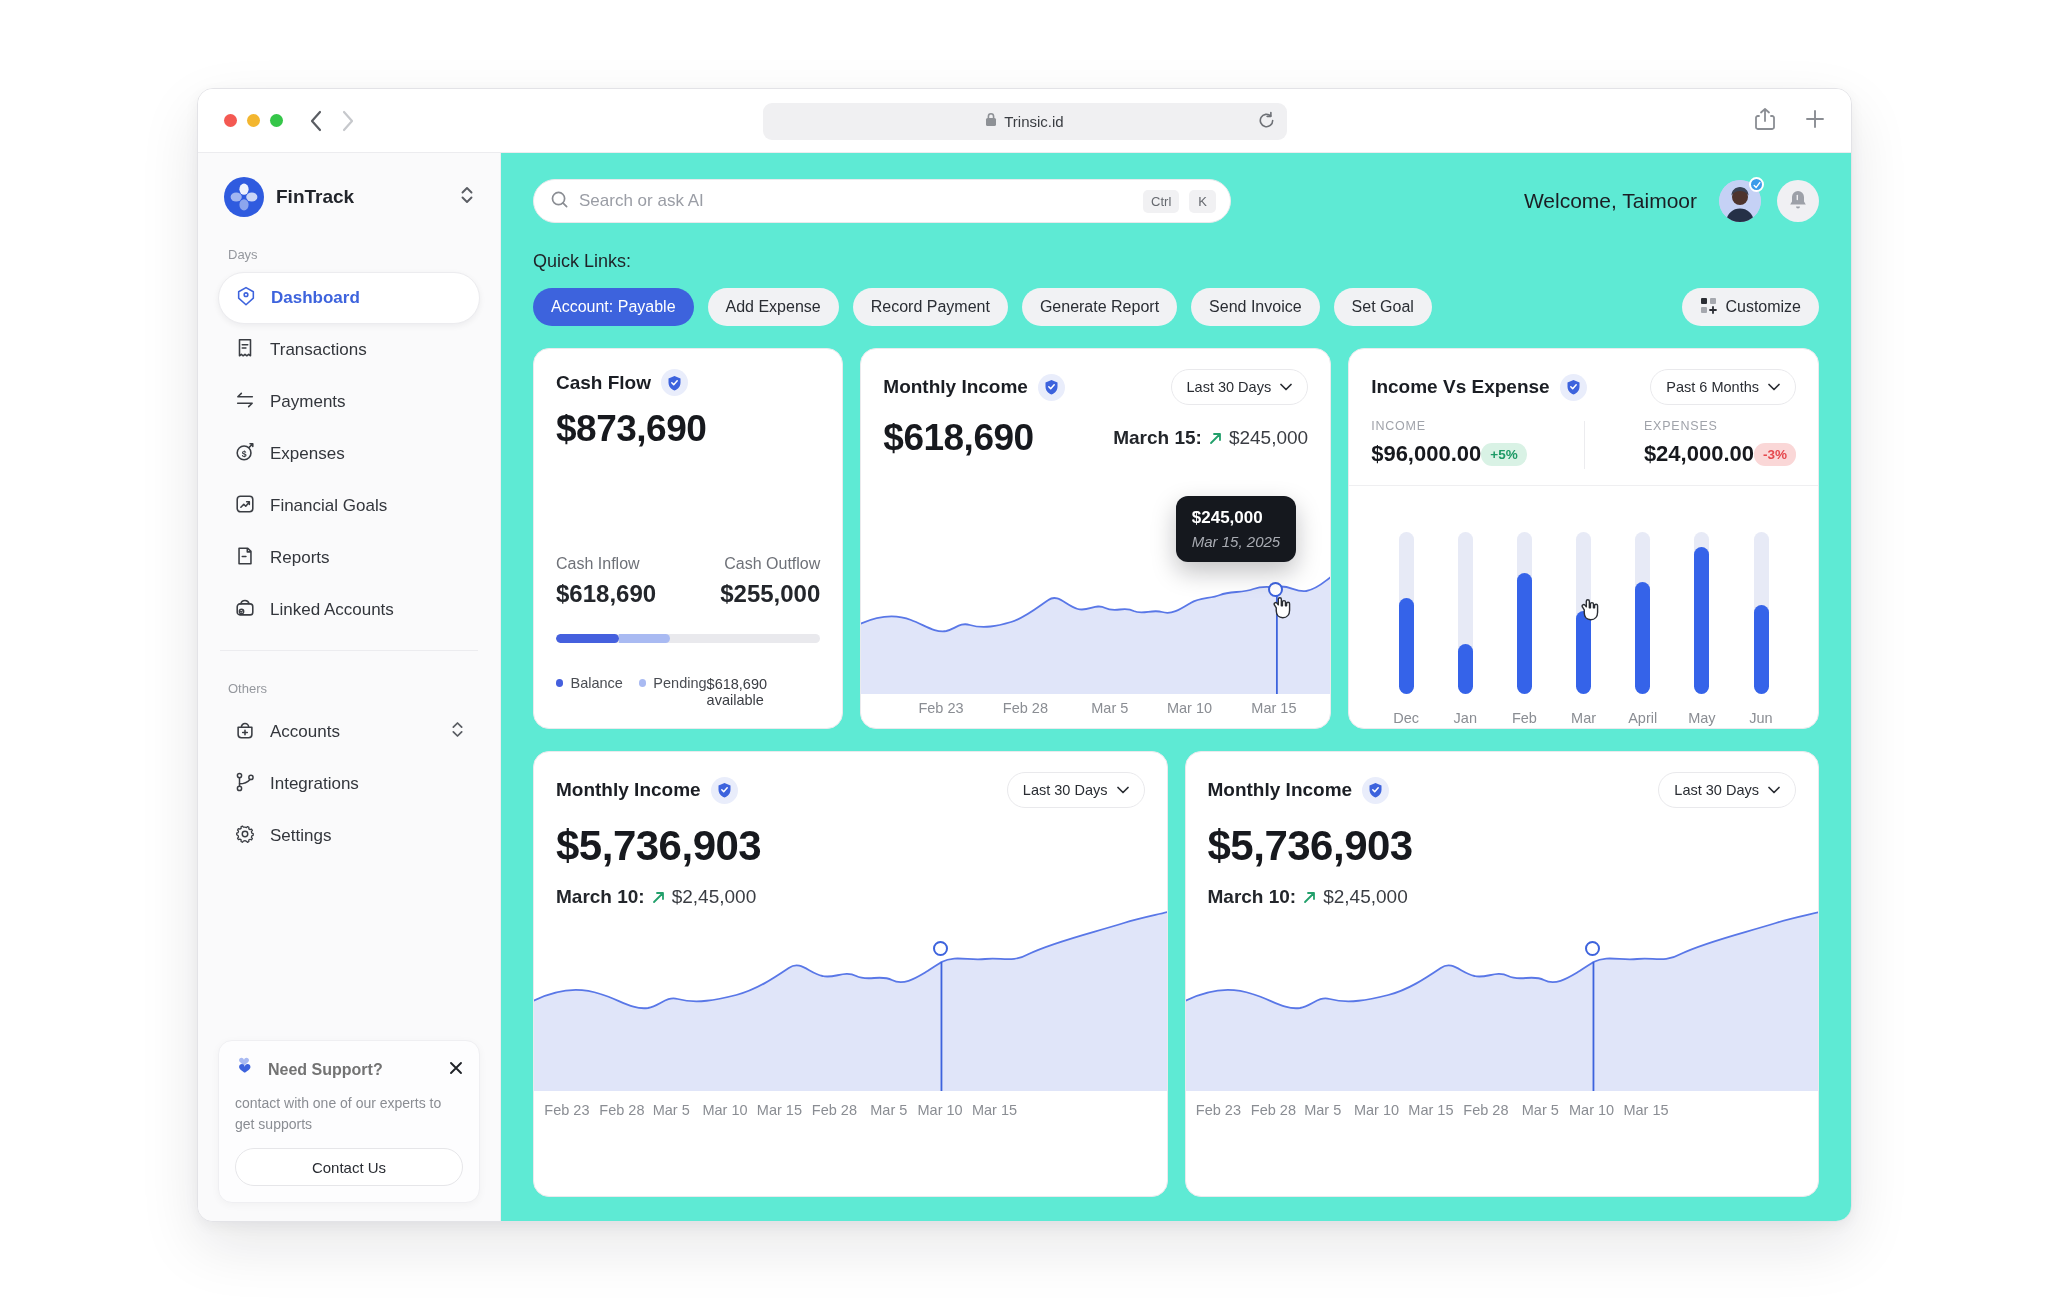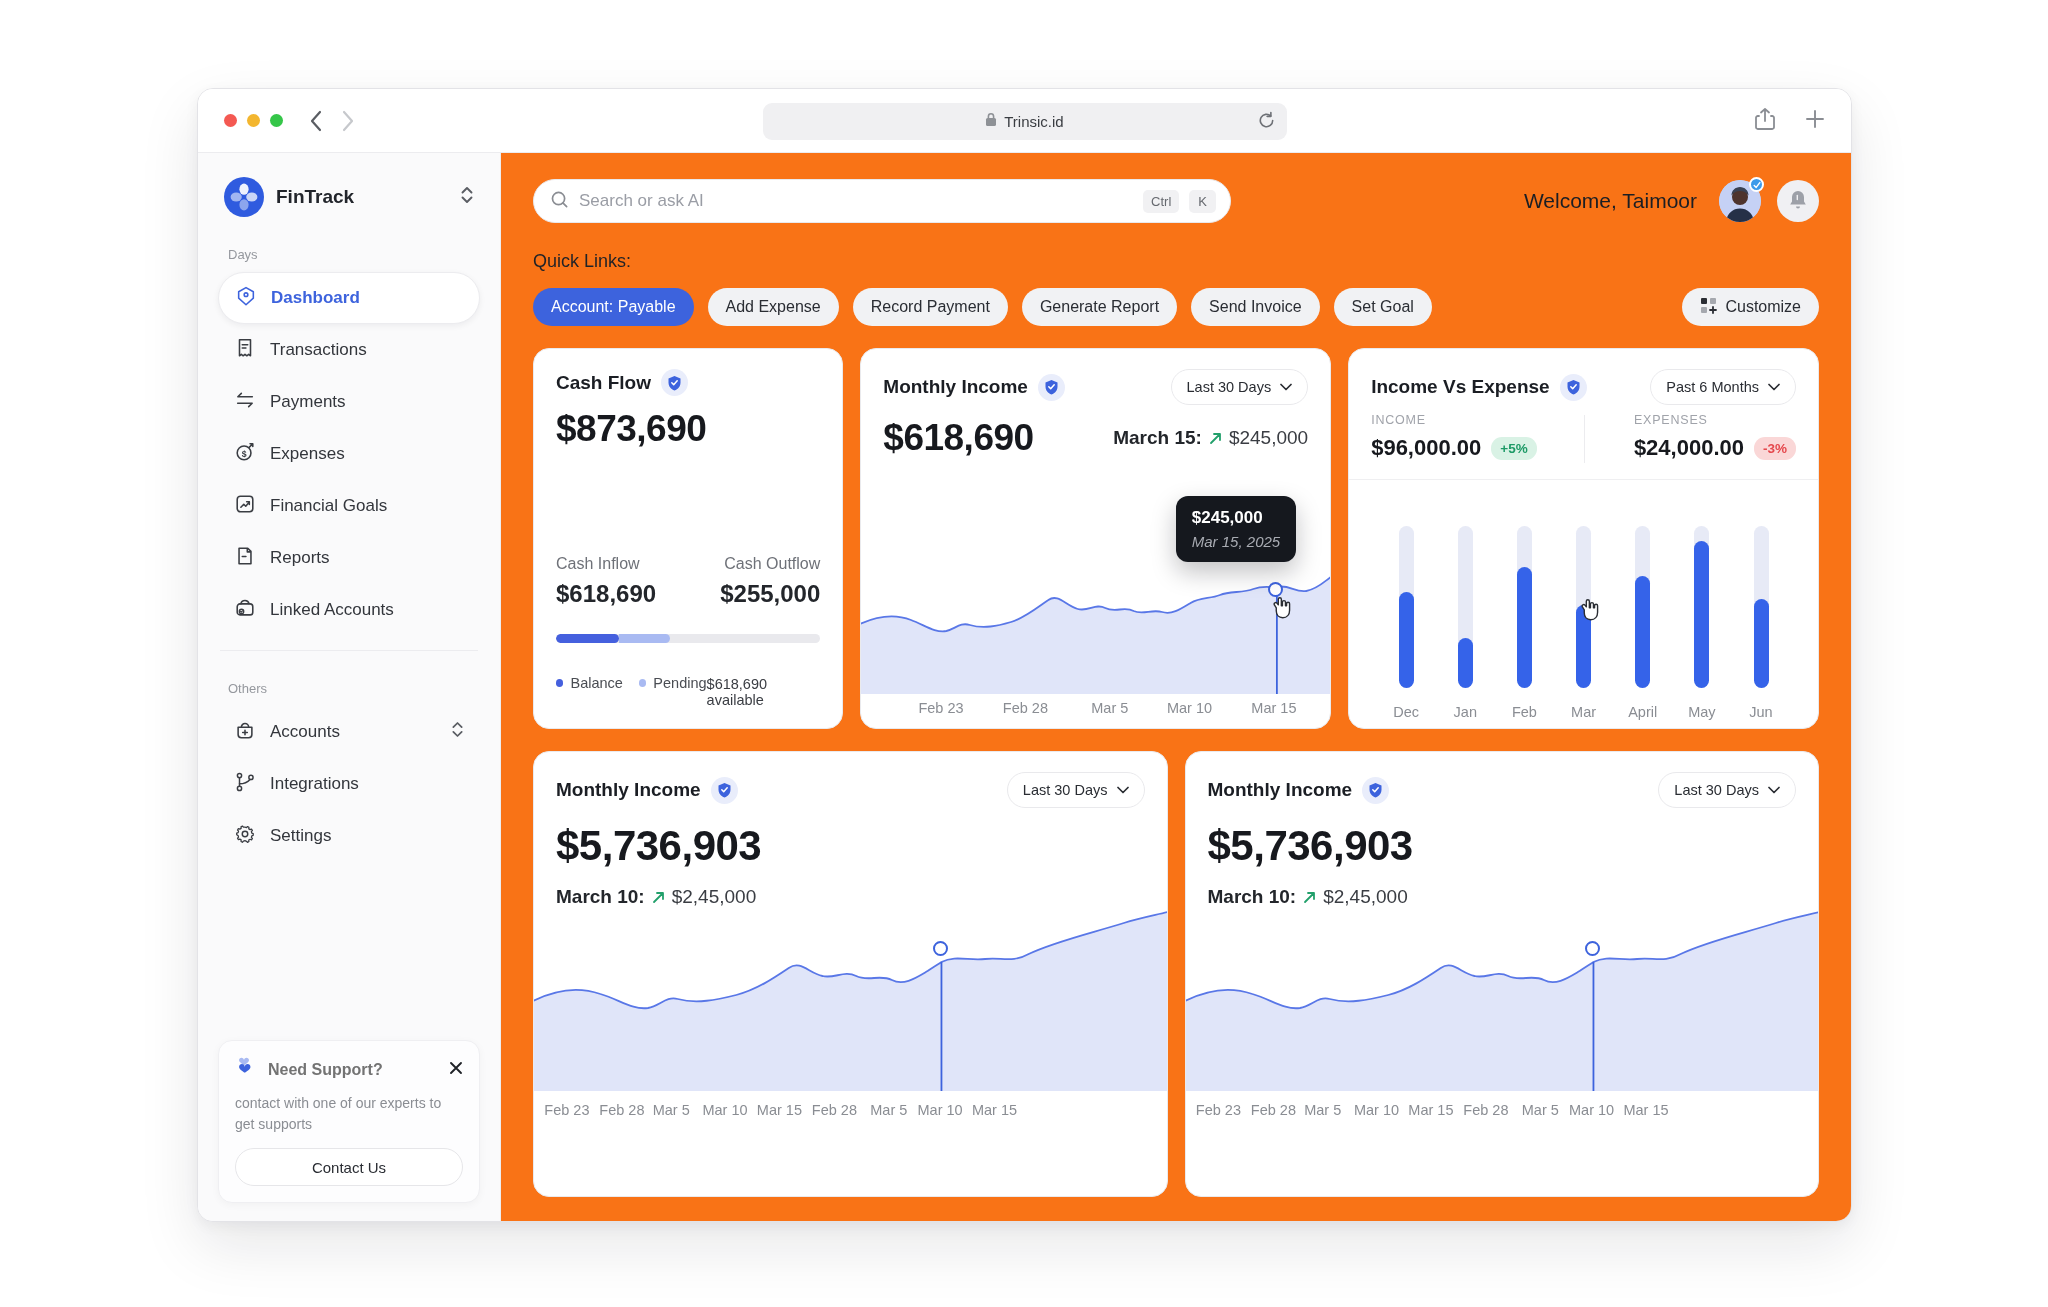--- a/index.html
+++ b/index.html
@@ -42,21 +42,21 @@
   .side-flex { flex:1; }
 
   .support { background:#FDFDFE; border:1px solid #EFEFF2; border-radius:14px; padding:16px; box-shadow:0 2px 8px rgba(20,22,30,.04); }
   .support-head { display:flex; align-items:center; gap:9px; }
   .support-title { font-size:16px; font-weight:700; color:#737373; flex:1; }
   .support-body { font-size:14px; color:#8A8D93; line-height:1.45; margin-top:10px; }
   .support-btn { margin-top:14px; width:100%; height:38px; border-radius:20px; border:1px solid #E6E6E9; background:#fff;
     font-size:15px; color:#2A2D33; font-family:inherit; cursor:pointer; }
 
   
-  .main { flex:1; background:#f97316; padding:26px 32px; position:relative; overflow:hidden; }
+  .main { flex:1; background:#5eead4; padding:26px 32px; position:relative; overflow:hidden; }
   .topbar { display:flex; align-items:center; }
   .search { width:698px; height:44px; border:1px solid #E9E9EC; background:#fff; border-radius:22px;
     display:flex; align-items:center; padding:0 14px 0 16px; gap:10px; }
   .search input { border:0; outline:0; flex:1; font-size:17px; font-family:inherit; color:#3A3D42; background:transparent; }
   .search input::placeholder { color:#9A9DA5; }
   .kbd { background:#F1F1F3; border-radius:5px; font-size:13px; color:#66696F; padding:4px 8px; }
   .kbd.k { padding:4px 9px; }
   .top-right { margin-left:auto; display:flex; align-items:center; gap:16px; }
   .welcome { font-size:21px; font-weight:500; color:#1B1E24; margin-right:6px; }
   .avatar { width:42px; height:42px; border-radius:50%; background:#C5D1F5; position:relative; overflow:visible; }
@@ -104,23 +104,23 @@
   .chart-wrap { position:absolute; left:-1px; right:-1px; bottom:34px; height:134px; }
   .chart-wrap svg { width:100%; height:100%; display:block; }
   .xlabels { position:absolute; left:0; right:0; bottom:8px; height:20px; }
   .xlabels span { position:absolute; transform:translateX(-50%); font-size:14.5px; color:#8A8D93; white-space:nowrap; }
   .marker-dot { position:absolute; width:15px; height:15px; border-radius:50%; background:#fff; border:2.5px solid #3D63DD; }
   .tooltip { position:absolute; background:#15181E; border-radius:12px; padding:12px 16px; box-shadow:0 10px 24px rgba(10,12,18,.25); }
   .tooltip .tv { color:#fff; font-size:17px; font-weight:700; }
   .tooltip .td { color:#A8ABB2; font-size:15px; margin-top:5px;font-style:italic; }
 
   .card.ive { width:480px; height:381px; }
-  .ive-stats { display:flex; align-items:flex-start; margin-top:8px; position:relative; }
+  .ive-stats { display:flex; align-items:flex-start; margin-top:14px; position:relative; }
   .ive-col .slabel { font-size:12.5px; letter-spacing:.8px; color:#A0A3AA; }
-  .ive-val-row { display:flex; align-items:center; gap:10px; margin-top:8px; }
+  .ive-val-row { display:flex; align-items:center; gap:0; margin-top:8px; }
   .ive-val { font-size:22px; font-weight:700; color:#17191E; }
   .delta { font-size:13.5px; font-weight:600; border-radius:11px; padding:4px 9px; }
   .delta.up { background:#D9F2E5; color:#1D9A66; }
   .delta.down { background:#FAD7D7; color:#E5484D; }
   .ive-col.right { margin-left:auto; text-align:left; }
   .v-div { position:absolute; left:50%; top:2px; height:48px; border-left:1px solid #ECECEF; }
   .h-div { border-top:1px solid #EFEFF1; margin:18px -22px 0; }
   .bars { display:flex; justify-content:space-between; padding:0 14px; margin-top:46px; height:162px; }
   .bar-col { width:42px; display:flex; justify-content:center; position:relative; cursor:pointer; }
   .bar-track { width:15px; height:162px; border-radius:8px; background:#E7EAF6; position:relative; }

